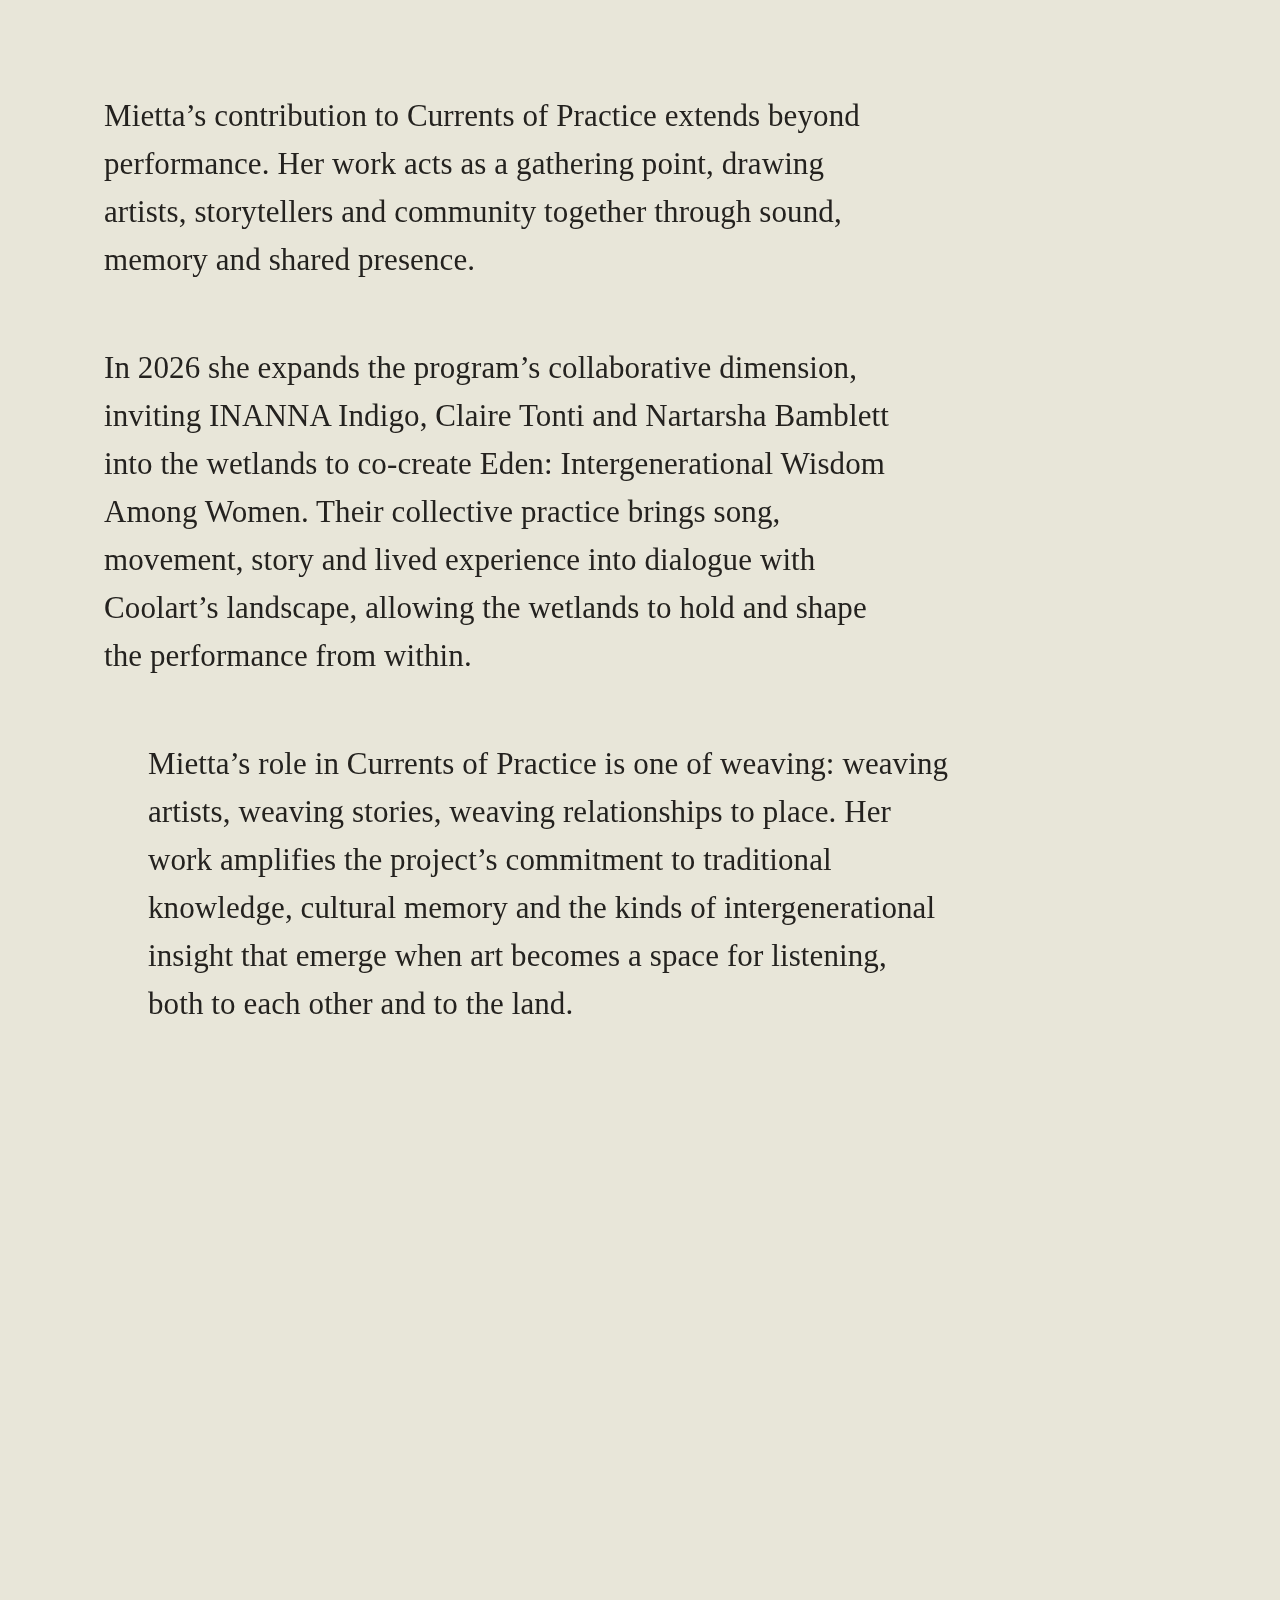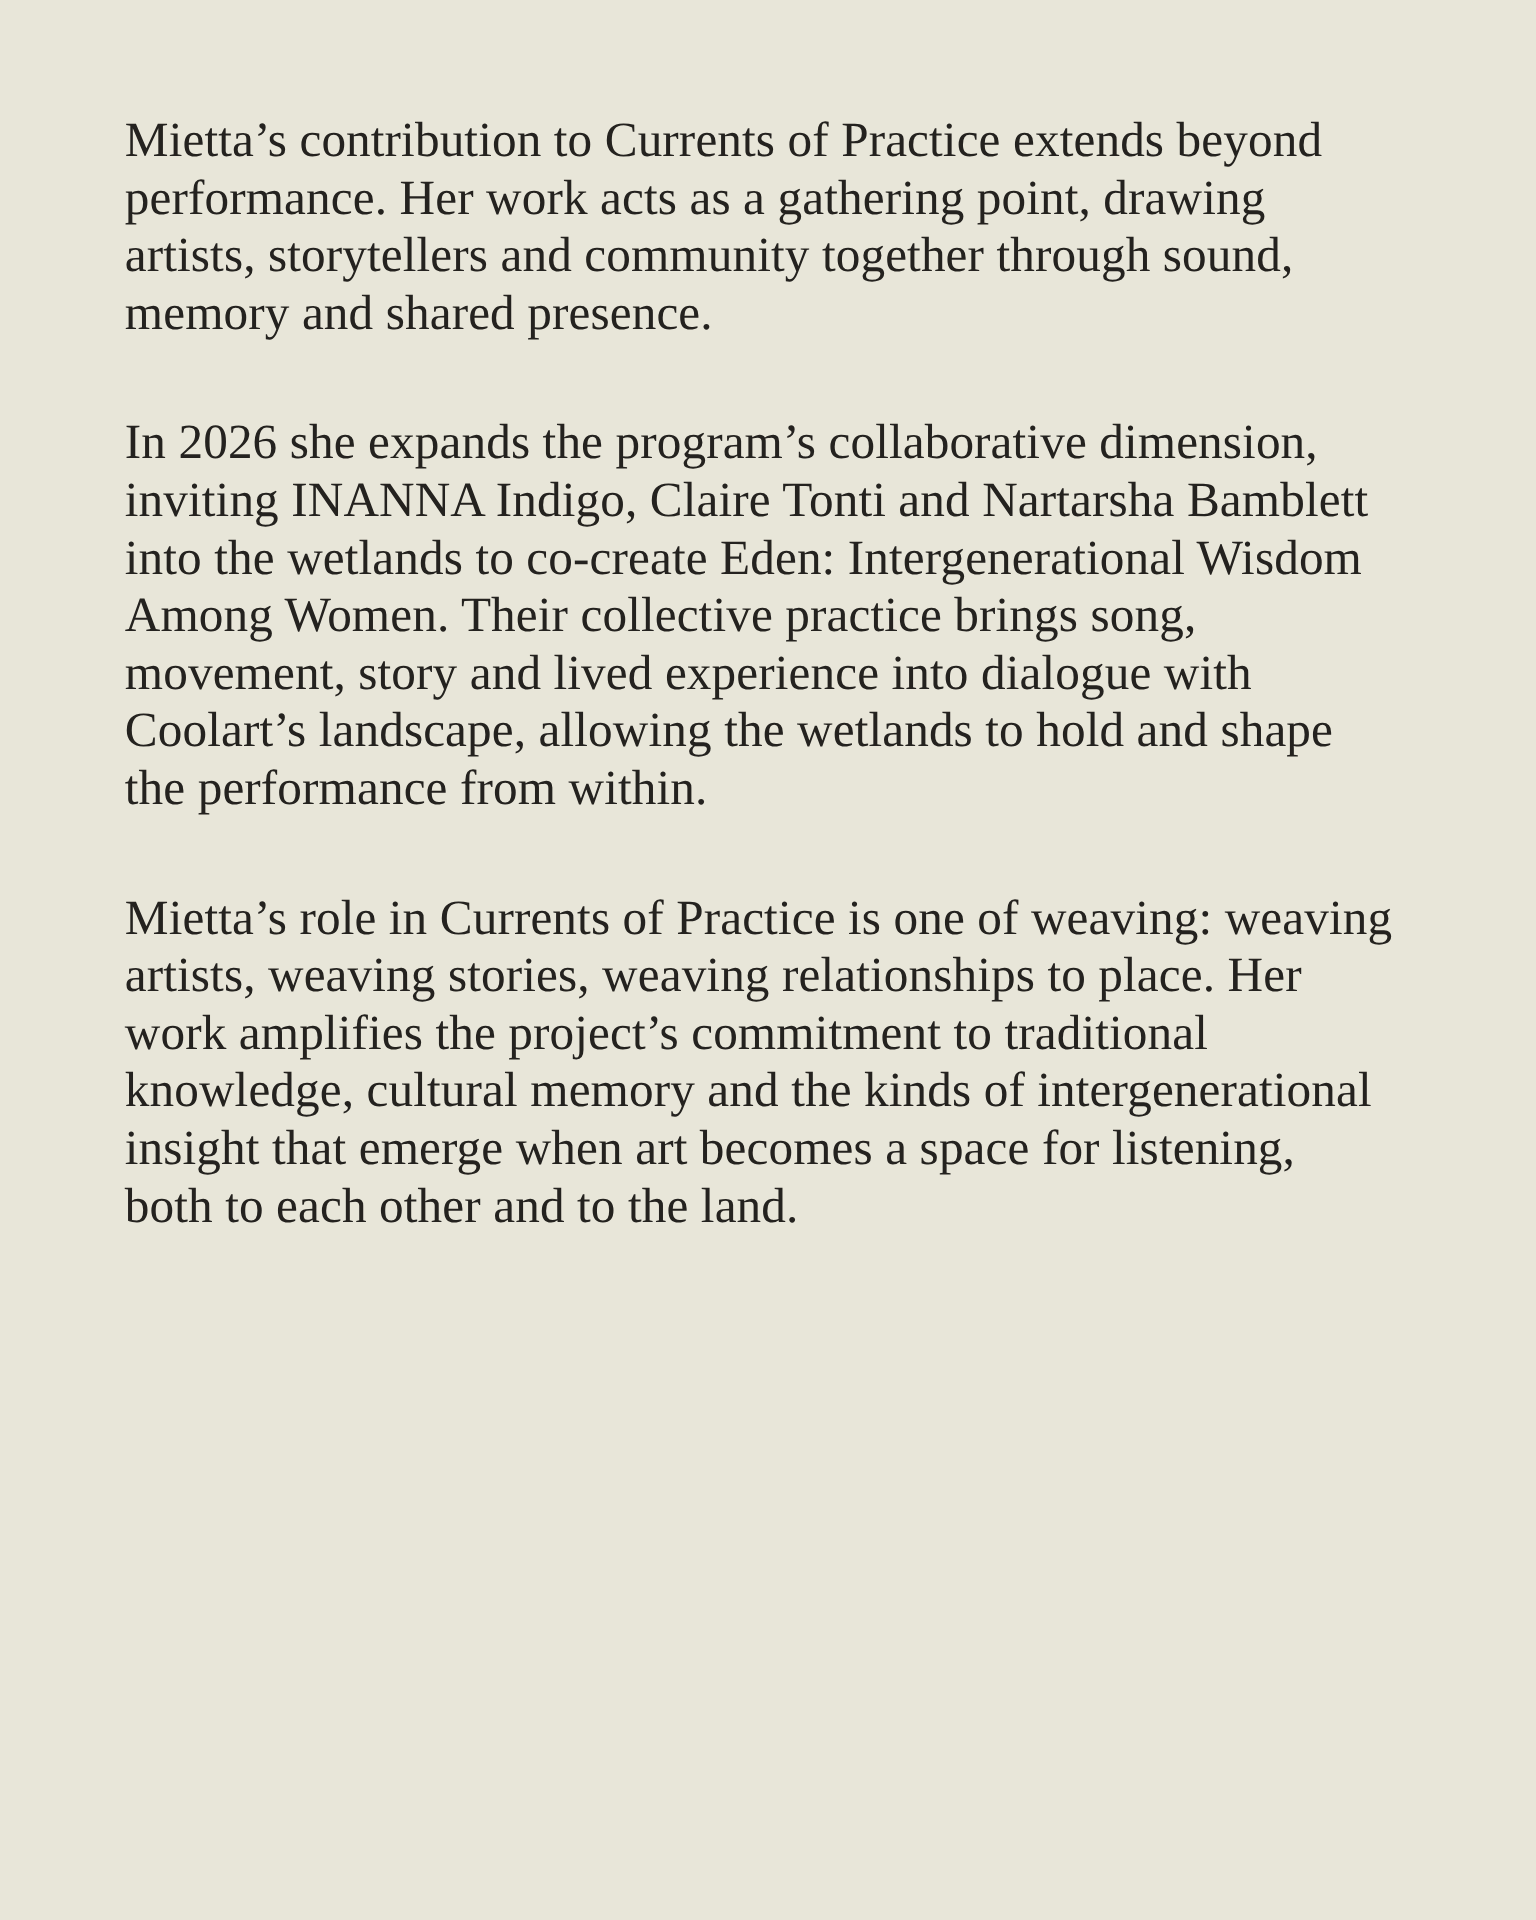--- a/index.html
+++ b/index.html
@@ -14,31 +14,32 @@
     overflow: hidden;
   }
   .page {
     box-sizing: border-box;
     width: 1280px;
     height: 1600px;
     padding: 92px 40px 0 104px;
   }
   .article {
     color: #24221f;
-    font-size: 41px;
+    font-size: 31px;
     line-height: 48px;
     letter-spacing: 0.1px;
     max-width: 1140px;
   }
   .paragraph {
     margin: 0 0 60px 0;
     white-space: pre-line;
   }
   .paragraph:last-child {
     margin-bottom: 0;
+    margin-left: 44px;
   }
 </style>
 </head>
 <body>
 
 <div class="page">
   <article class="article">
     <p class="paragraph">Mietta’s contribution to Currents of Practice extends beyond
 performance. Her work acts as a gathering point, drawing
 artists, storytellers and community together through sound,

